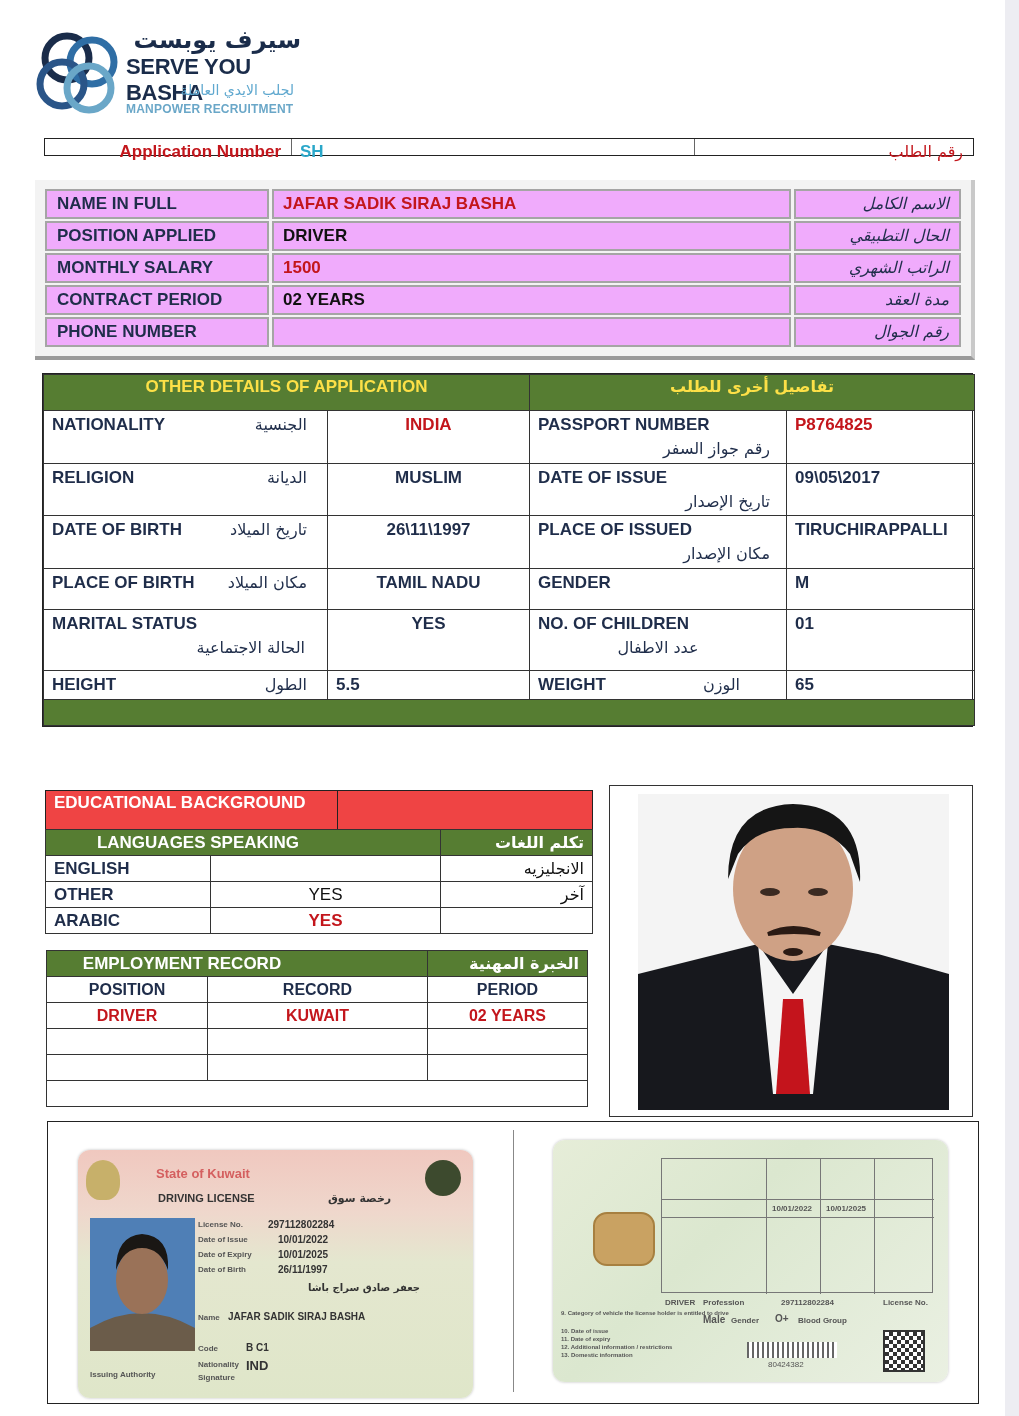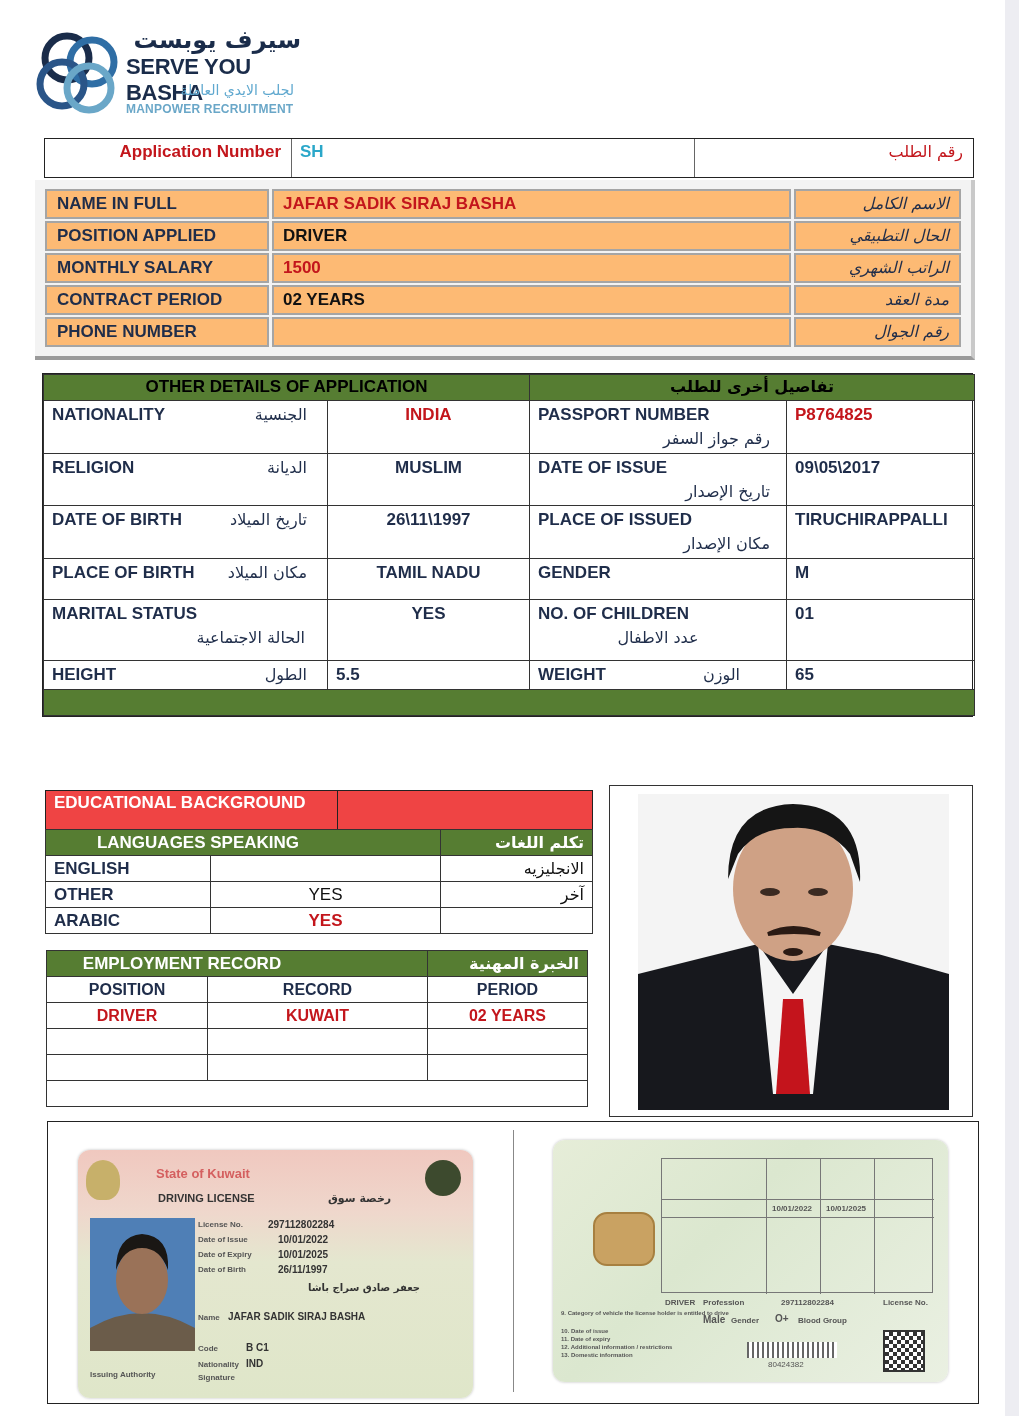--- a/index.html
+++ b/index.html
@@ -10,39 +10,39 @@
 
   
   .logo { left: 34px; top: 26px; width: 270px; height: 96px; }
   .logo-mark { position: absolute; left: 0; top: 2px; width: 90px; height: 90px; }
   .logo-ar { position: absolute; left: 92px; top: 0; width: 175px; text-align: right; font-family: "DejaVu Sans", sans-serif; font-size: 24px; font-weight: bold; color: #1a2c4a; line-height: 28px; direction: rtl; }
   .logo-en { position: absolute; left: 92px; top: 28px; font-size: 22px; font-weight: bold; color: #1a2c4a; letter-spacing: -0.3px; line-height: 26px; }
   .logo-ar2 { position: absolute; left: 92px; top: 55px; width: 168px; text-align: right; font-family: "DejaVu Sans", sans-serif; font-size: 14px; color: #5fa8cf; line-height: 18px; direction: rtl; }
   .logo-sub { position: absolute; left: 92px; top: 76px; font-size: 12px; font-weight: bold; color: #6aa7c8; letter-spacing: 0.2px; }
 
   
-  .appbar { left: 44px; top: 138px; width: 930px; height: 40px; border: 1.5px solid #222; display: flex; background: #fff; }
+  .appbar { left: 44px; top: 138px; width: 930px; height: 18px; border: 1.5px solid #222; display: flex; background: #fff; }
   .appbar .c1 { width: 247px; text-align: right; padding-right: 10px; font-weight: bold; color: #c3161c; font-size: 17px; line-height: 26px; border-right: 1px solid #666; }
   .appbar .c2 { width: 403px; padding-left: 8px; font-weight: bold; color: #2aa7c9; font-size: 17px; line-height: 26px; border-right: 1px solid #666; }
   .appbar .c3 { flex: 1; text-align: right; padding-right: 10px; color: #c3161c; font-size: 16px; line-height: 26px; font-family: "DejaVu Sans", sans-serif; direction: rtl; }
 
   
   .pinfo { left: 35px; top: 180px; width: 940px; height: 180px; background: #f3f3f3; border-bottom: 4px solid #9a9a9a; border-right: 4px solid #c9c9c9; padding: 9px 10px 0 10px; }
   .prow { display: flex; height: 32px; margin-bottom: 0; }
-  .prow .pc { border: 2px solid #a5a5a5; background: #fdba74; margin-right: 3px; margin-bottom: 2px; font-weight: bold; font-size: 17px; line-height: 26px; }
+  .prow .pc { border: 2px solid #a5a5a5; background: #f0abfc; margin-right: 3px; margin-bottom: 2px; font-weight: bold; font-size: 17px; line-height: 26px; }
   .prow .pc.l { width: 224px; padding-left: 10px; color: #1f2d4a; }
   .prow .pc.v { width: 519px; padding-left: 9px; color: #111; }
   .prow .pc.v.red { color: #c3161c; }
   .prow .pc.a { flex: 1; margin-right: 0; text-align: right; padding-right: 10px; font-family: "DejaVu Sans", sans-serif; font-size: 16px; font-weight: normal; color: #1f2d4a; direction: rtl; font-style: italic; }
 
   
   .od { left: 42px; top: 373px; width: 931px; border: 1.5px solid #222; border-collapse: collapse; }
   .od-table { width: 931px; border-collapse: collapse; table-layout: fixed; }
   .od-table td { border: 1px solid #333; vertical-align: top; font-weight: bold; font-size: 17px; color: #1f2d4a; }
-  .od-head td { background: #567d32; color: #000000; height: 26px; font-size: 17px; line-height: 24px; }
+  .od-head td { background: #567d32; color: #fde047; height: 36px; font-size: 17px; line-height: 24px; }
   .od-head td.en { text-align: center; }
   .od-head td.ar { text-align: center; font-family: "DejaVu Sans", sans-serif; font-size: 16px; direction: rtl; }
   .lab { position: relative; padding: 4px 8px; }
   .lab .en { display: block; }
   .lab .ar { font-family: "DejaVu Sans", sans-serif; font-weight: normal; font-size: 16px; color: #1f2d4a; direction: rtl; }
   .lab .ar.top { position: absolute; right: 20px; top: 4px; }
   .lab .ar.bot { display: block; text-align: right; padding-right: 12px; margin-top: 4px; }
   .lab2 .ar.bot { padding-right: 8px; }
   .val { padding: 4px 8px; color: #111; }
   .val.c { text-align: center; }
@@ -345,21 +345,21 @@
     <div class="tiny" style="left:120px;top:100px;">Date of Expiry</div>
     <div class="tiny" style="left:200px;top:99px;font-size:10px;color:#333;">10/01/2025</div>
     <div class="tiny" style="left:120px;top:115px;">Date of Birth</div>
     <div class="tiny" style="left:200px;top:114px;font-size:10px;color:#333;">26/11/1997</div>
     <div class="tiny" style="left:230px;top:132px;font-size:10px;color:#333;font-family:'DejaVu Sans',sans-serif;">جعفر صادق سراج باشا</div>
     <div class="tiny" style="left:120px;top:163px;">Name</div>
     <div class="tiny" style="left:150px;top:161px;font-size:10px;color:#333;">JAFAR SADIK SIRAJ BASHA</div>
     <div class="tiny" style="left:120px;top:194px;">Code</div>
     <div class="tiny" style="left:168px;top:192px;font-size:10px;color:#333;">B C1</div>
     <div class="tiny" style="left:120px;top:210px;">Nationality</div>
-    <div class="tiny" style="left:168px;top:208px;font-size:10px;color:#333;">IND</div>
+    <div class="tiny" style="left:168px;top:208px;font-size:13px;color:#333;">IND</div>
     <div class="tiny" style="left:120px;top:223px;">Signature</div>
     <div class="tiny" style="left:12px;top:220px;">Issuing Authority</div>
   </div>
 
   <div class="card-back">
     <div style="position:absolute;left:40px;top:72px;width:62px;height:54px;border-radius:14px;background:#c9a262;border:2px solid #a78040;"></div>
     <div style="position:absolute;left:108px;top:18px;width:272px;height:135px;border:1px solid #777;">
       <div style="position:absolute;left:104px;top:0;width:1px;height:135px;background:#777"></div>
       <div style="position:absolute;left:158px;top:0;width:1px;height:135px;background:#777"></div>
       <div style="position:absolute;left:212px;top:0;width:1px;height:135px;background:#777"></div>

